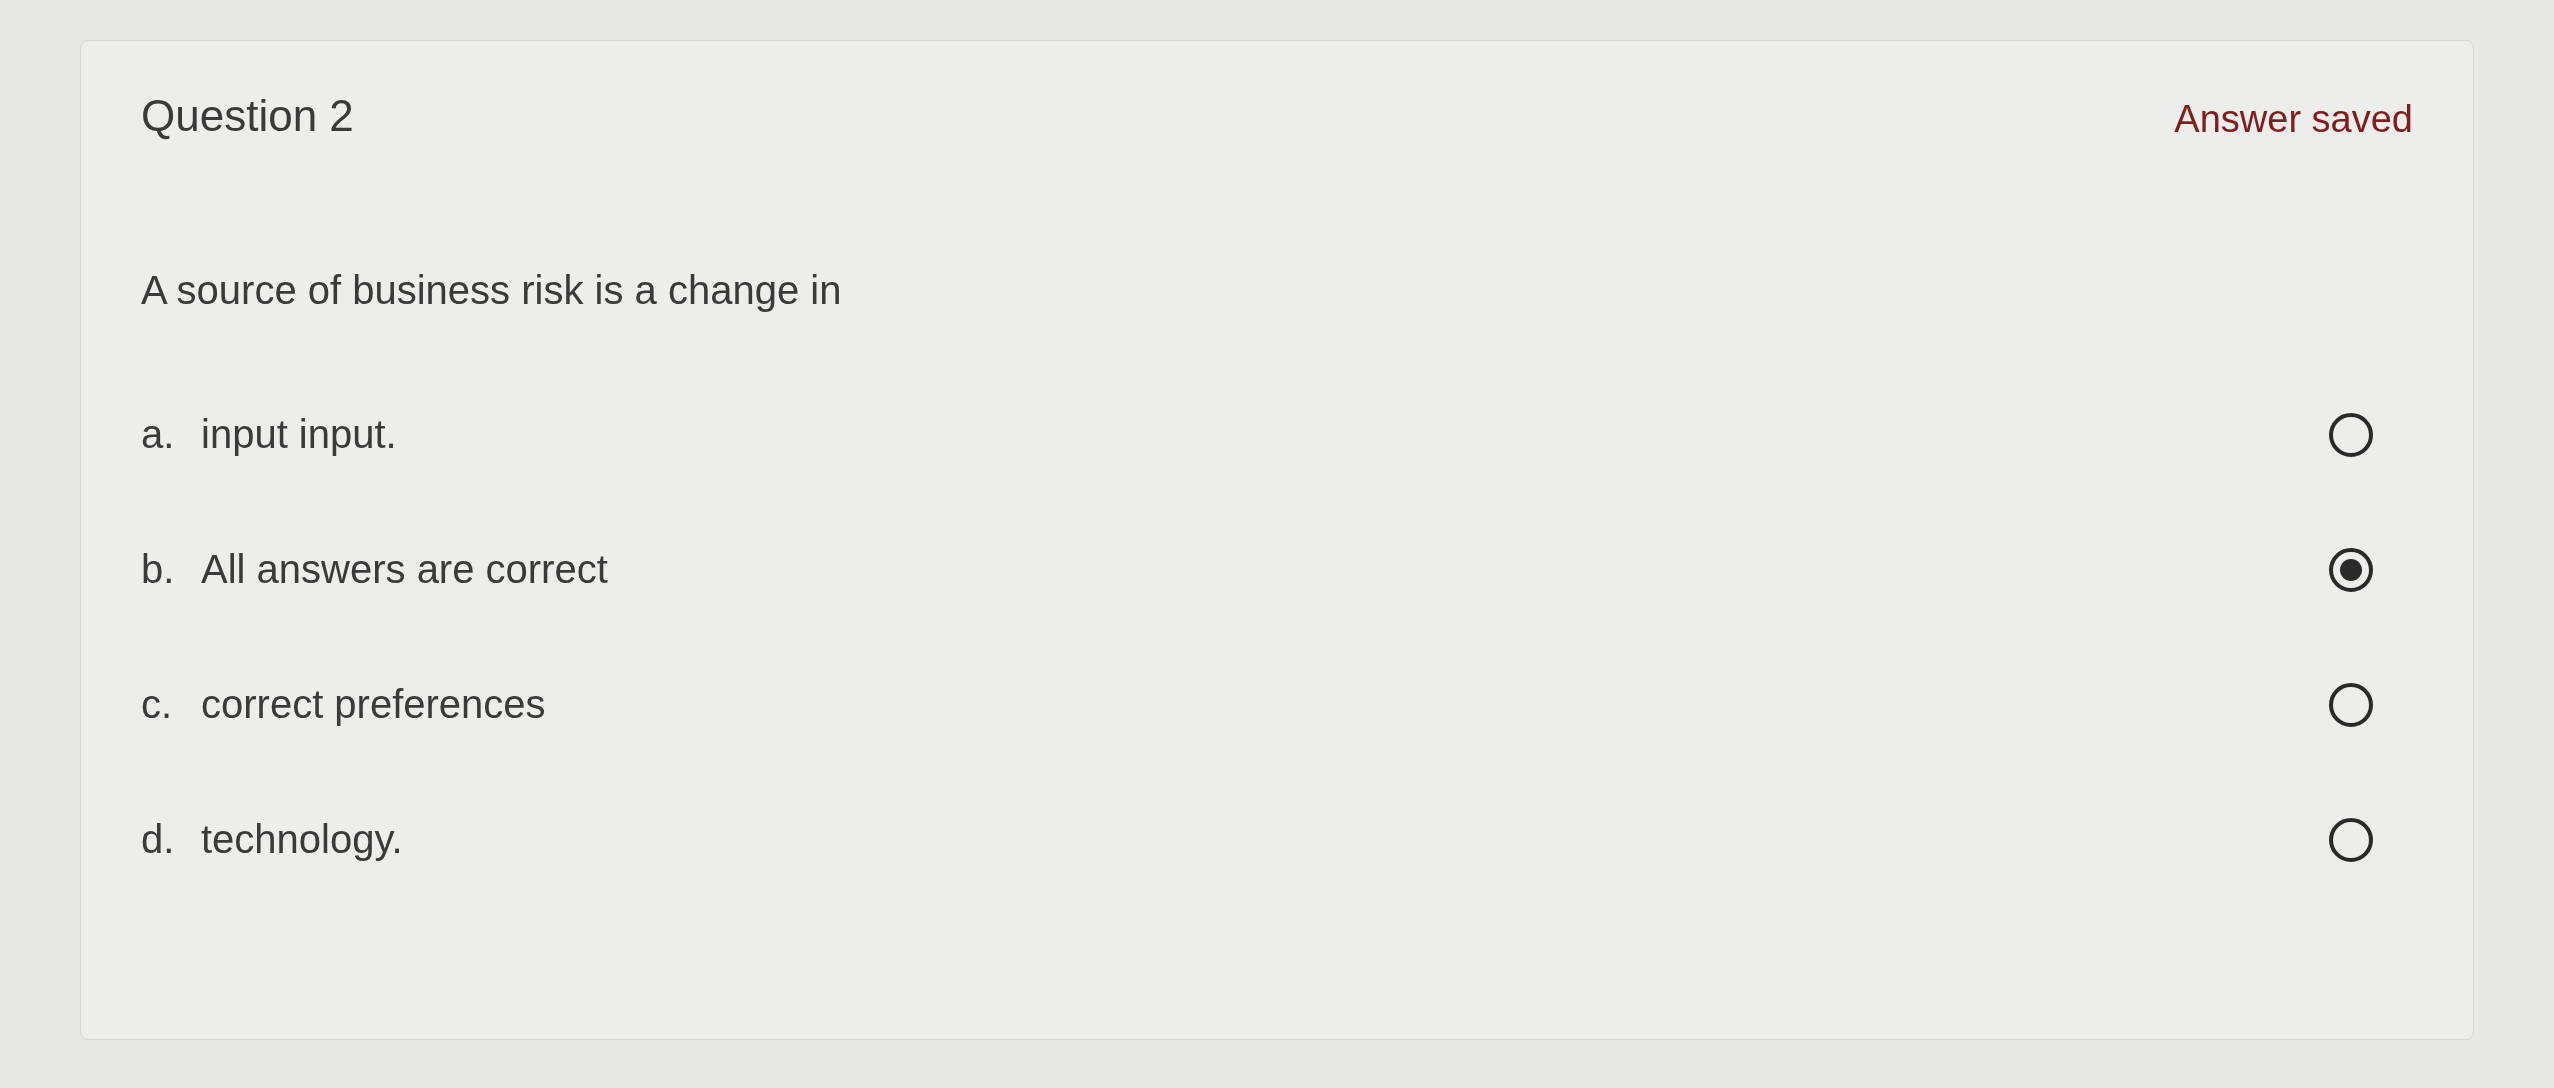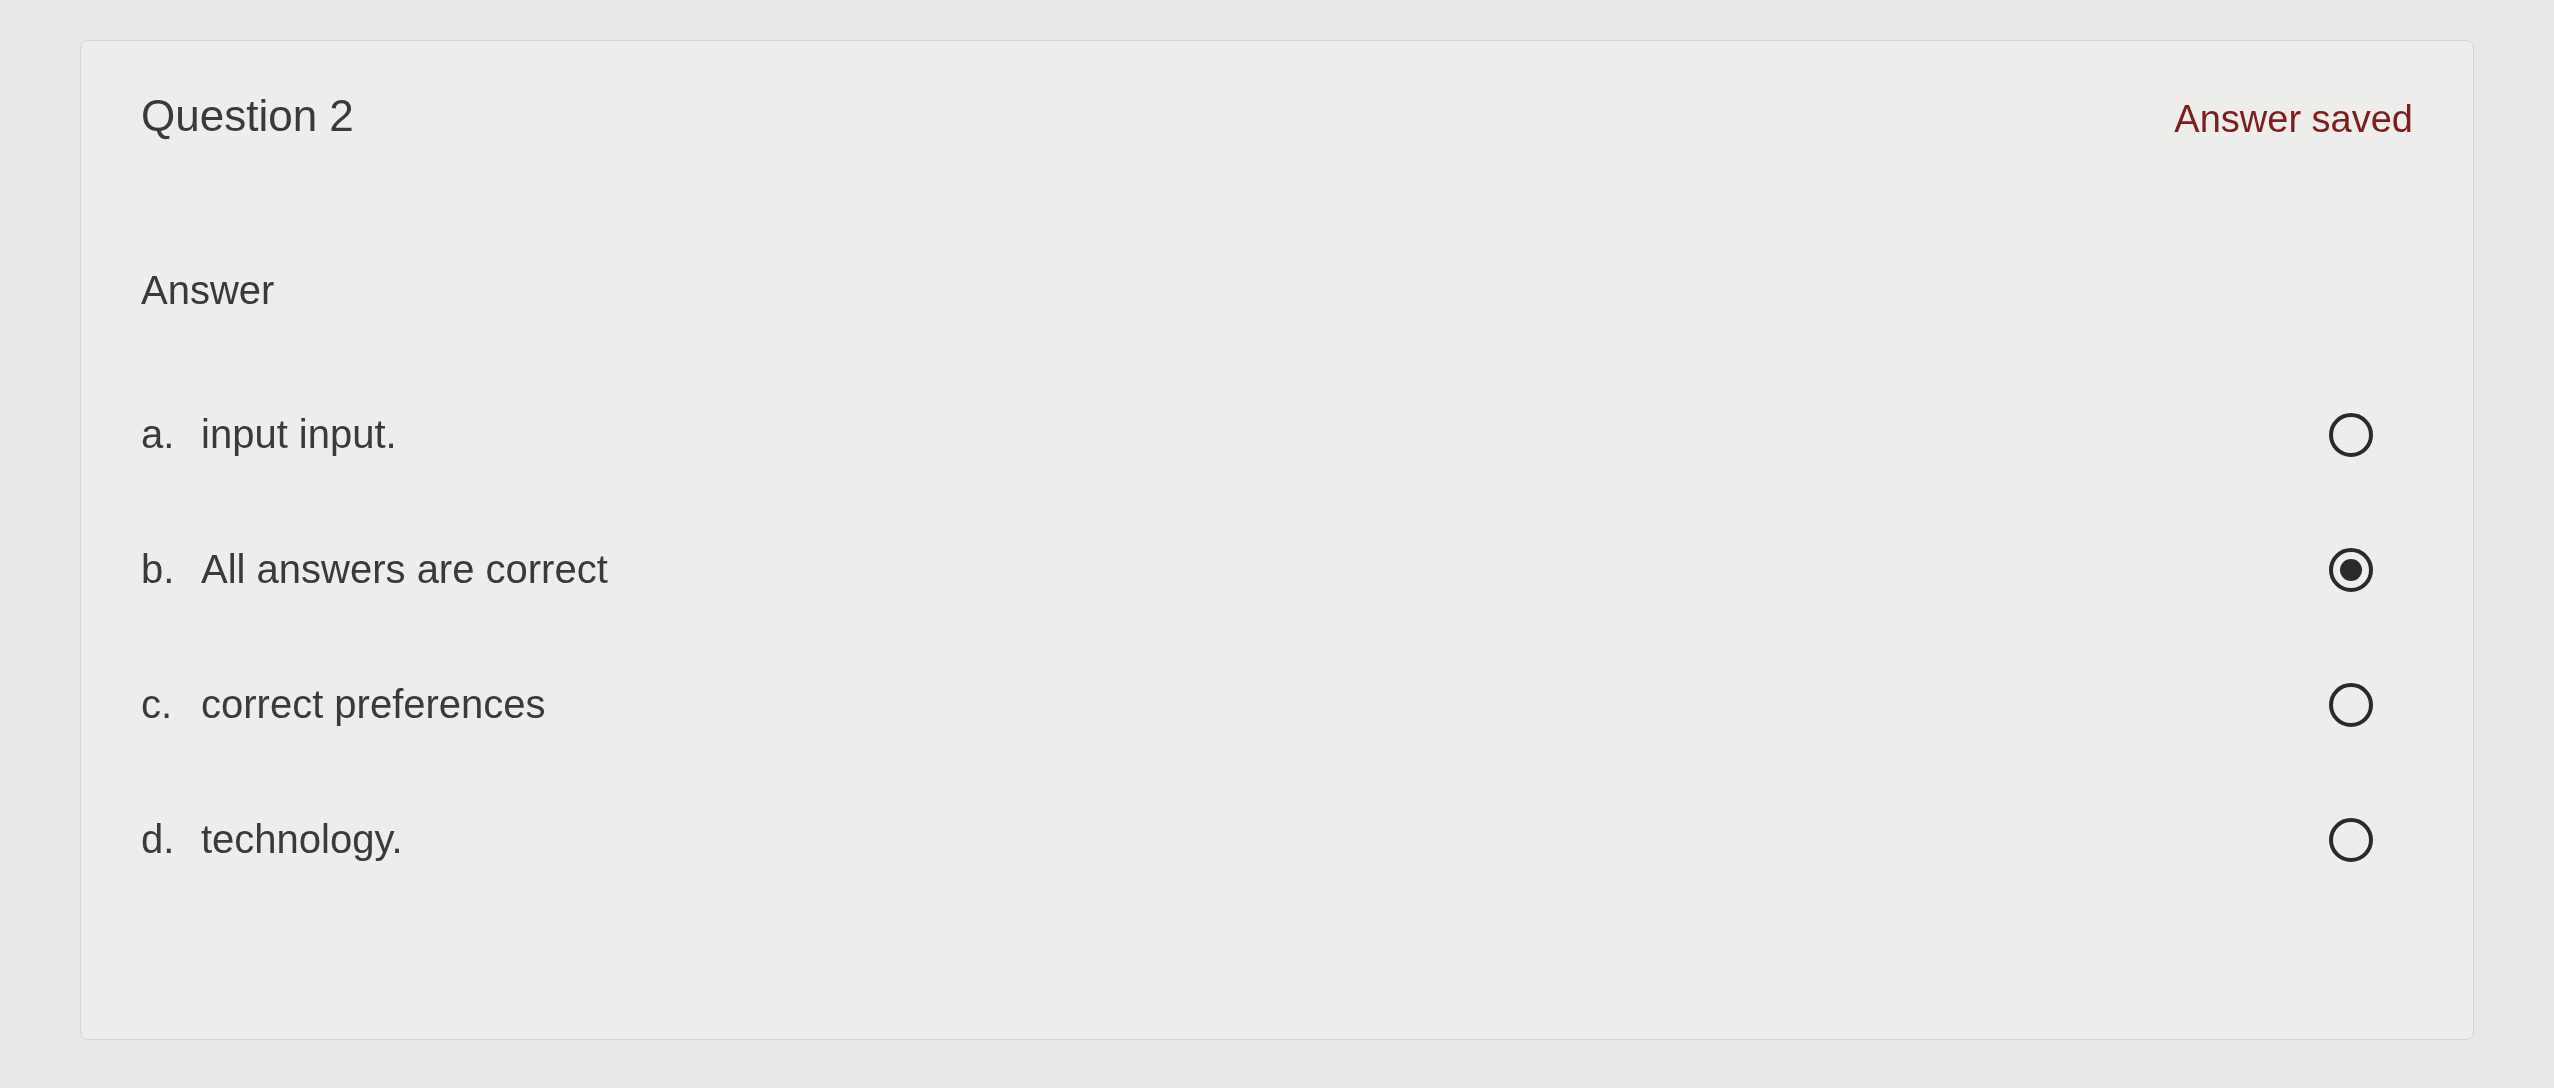--- a/index.html
+++ b/index.html
@@ -91,21 +91,21 @@
 
 <div class="question-card">
   <div class="header-row">
     <div class="question-title">Question 2</div>
     <div class="status-block">
       <div>Answer saved</div>
     </div>
   </div>
 
   <div class="question-text">
-    <div>Answer</div>
+    <div>A source of business risk is a change in</div>
   </div>
 
   <div class="options">
 
     <div class="option-row">
       <div class="option-left">
         <span class="option-letter">a.</span>
         <span>input input.</span>
       </div>
       <div class="radio-outer">

